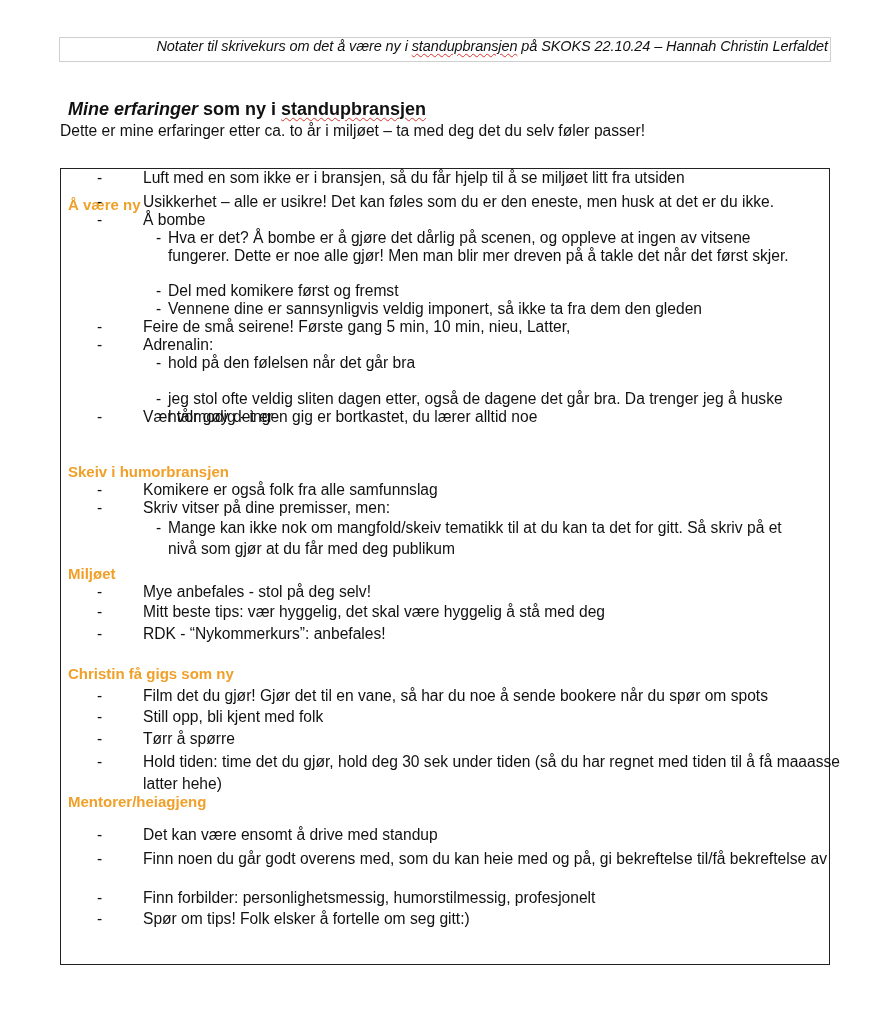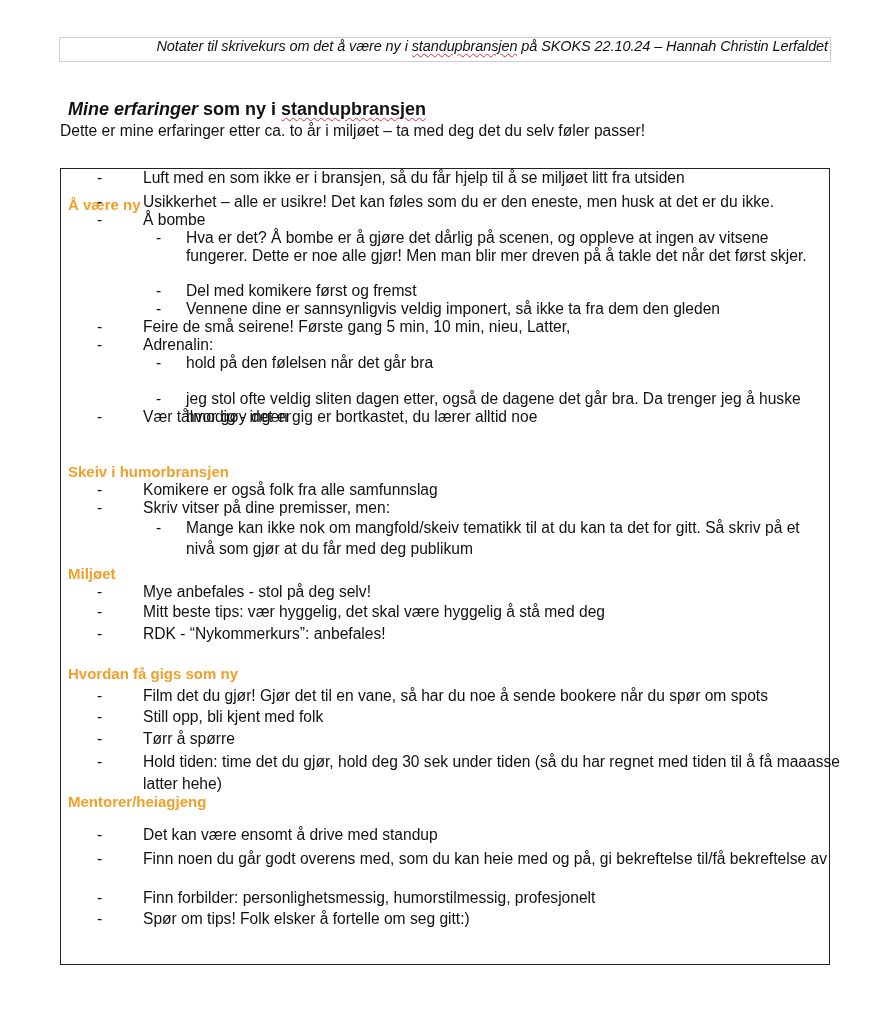--- a/index.html
+++ b/index.html
@@ -18,21 +18,21 @@
   .content-box { position: absolute; left: 60px; top: 168px; width: 770px; height: 797px;
                  border: 1.5px solid #222; box-sizing: border-box; }
   .section-heading { position: absolute; left: 7px; font-size: 15px; font-weight: bold;
                      color: #f0a028; line-height: 18px; white-space: nowrap; }
   .item { position: absolute; font-size: 15.6px; line-height: 18px; }
   .item .dash { position: absolute; left: 0; top: 0; }
   .item .txt { display: block; }
   .l1 { left: 36px; }
   .l1 .txt { margin-left: 46px; width: 700px; }
   .l2 { left: 95px; }
-  .l2 .txt { margin-left: 30px; width: 630px; }
+  .l2 .txt { margin-left: 12px; width: 630px; }
 </style>
 </head>
 <body>
 
 <div class="header-box">
   <div class="header-text"><span>Notater til skrivekurs om det å være ny i </span><span class="squiggle">standupbransjen</span><span> på SKOKS 22.10.24 – Hannah Christin Lerfaldet</span></div>
 </div>
 
 <div class="title"><em>Mine erfaringer</em><span> som ny i </span><span class="squiggle">standupbransjen</span></div>
 
@@ -103,21 +103,21 @@
       <span class="txt">Mye anbefales - stol på deg selv!</span>
     </div>
     <div class="item l1" style="top: 434px; line-height: 18px;">
       <span class="dash">-</span>
       <span class="txt">Mitt beste tips: vær hyggelig, det skal være hyggelig å stå med deg</span>
     </div>
     <div class="item l1" style="top: 456px; line-height: 18px;">
       <span class="dash">-</span>
       <span class="txt">RDK - “Nykommerkurs”: anbefales!</span>
     </div>
-    <div class="section-heading" style="top: 496px;">Hvordan få gigs som ny</div>
+    <div class="section-heading" style="top: 496px;">Christin få gigs som ny</div>
     <div class="item l1" style="top: 518px; line-height: 18px;">
       <span class="dash">-</span>
       <span class="txt">Film det du gjør! Gjør det til en vane, så har du noe å sende bookere når du spør om spots</span>
     </div>
     <div class="item l1" style="top: 539px; line-height: 18px;">
       <span class="dash">-</span>
       <span class="txt">Still opp, bli kjent med folk</span>
     </div>
     <div class="item l1" style="top: 561px; line-height: 18px;">
       <span class="dash">-</span>

